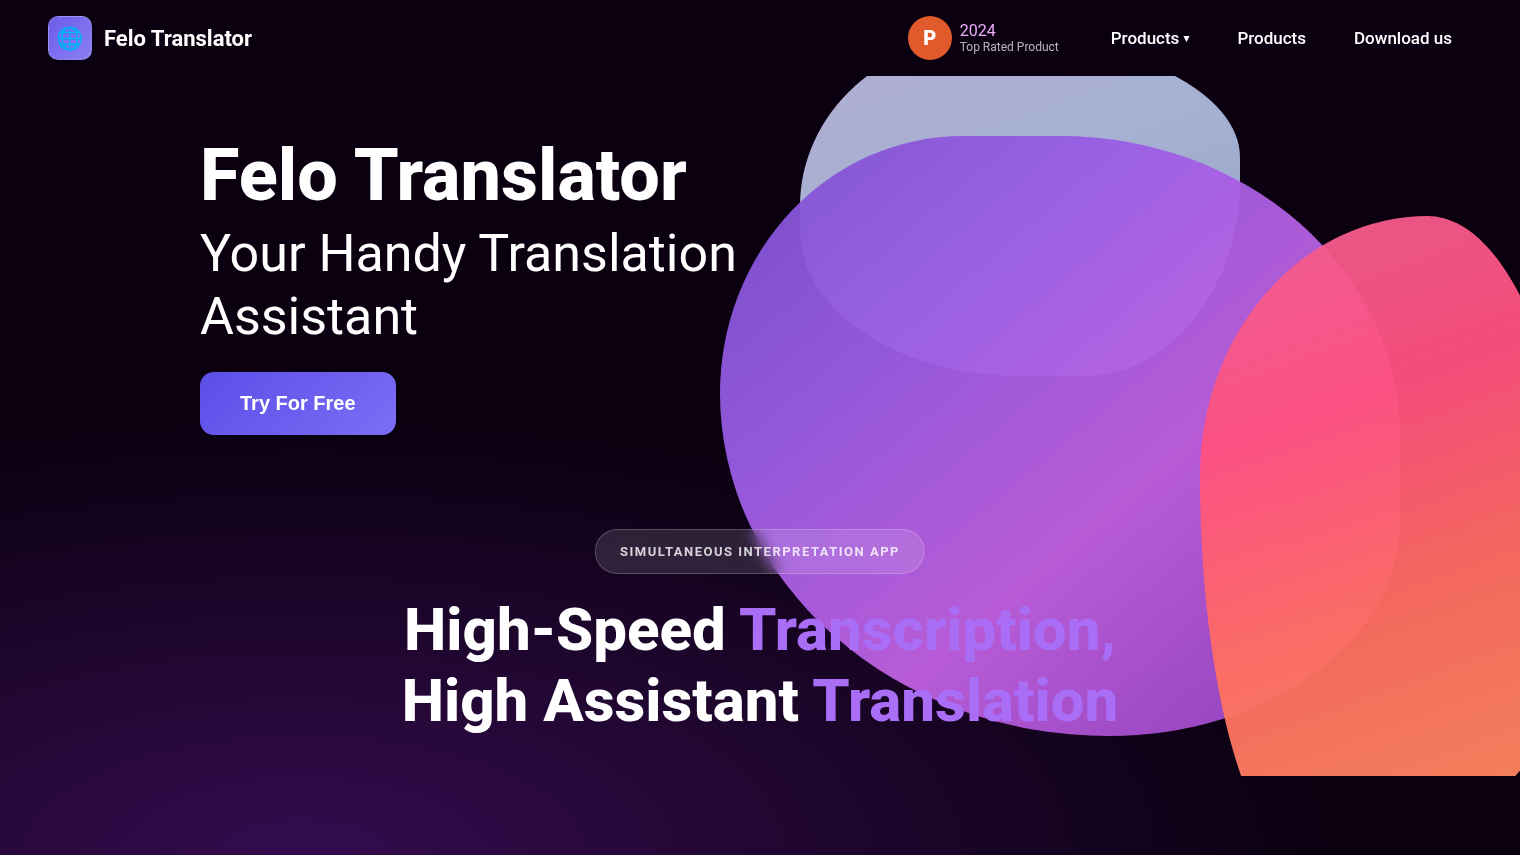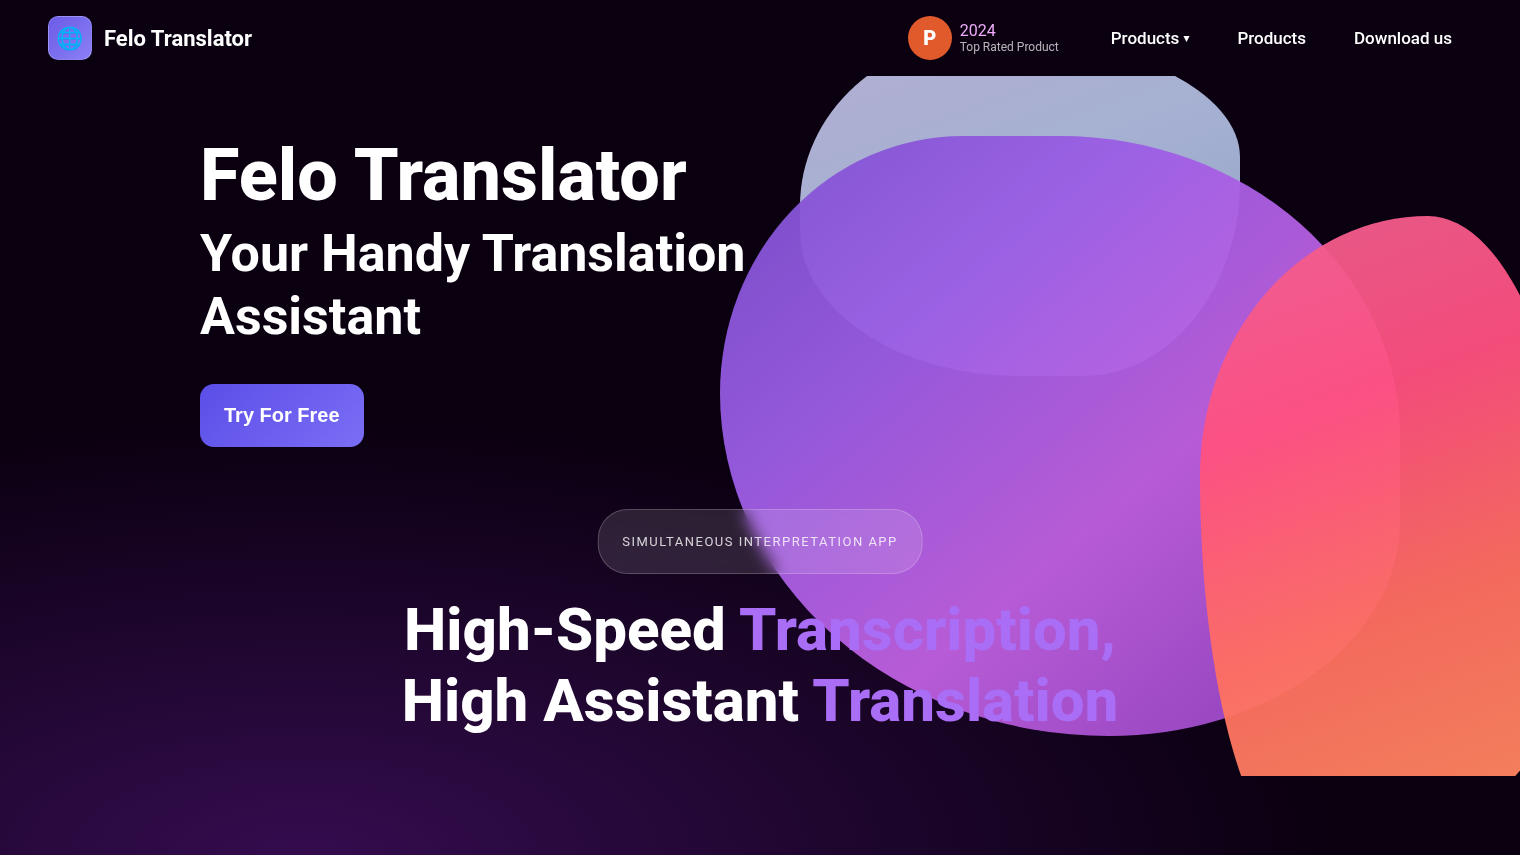--- a/index.html
+++ b/index.html
@@ -145,40 +145,40 @@
     .hero-title-main {
       font-size: 72px;
       font-weight: 800;
       color: white;
       line-height: 1.1;
       margin-bottom: 8px;
     }
 
     .hero-title-sub {
       font-size: 52px;
-      font-weight: 700;
+      font-weight: 400;
       color: white;
       line-height: 1.2;
-      margin-bottom: 36px;
+      margin-bottom: 24px;
     }
 
     .hero-description {
       font-size: 20px;
       color: rgba(255,255,255,0.85);
       margin-bottom: 48px;
       line-height: 1.5;
       max-width: 680px;
     }
 
     .try-btn {
       background: linear-gradient(135deg, #5b4ee8 0%, #7b6ef5 100%);
       color: white;
       border: none;
       border-radius: 14px;
-      padding: 20px 24px;
+      padding: 20px 40px;
       font-size: 20px;
       font-weight: 600;
       cursor: pointer;
       display: inline-block;
     }
 
     
     .blob-container {
       position: absolute;
       top: -40px;
@@ -234,23 +234,23 @@
       transform: translateX(-50%);
       z-index: 10;
       text-align: center;
     }
 
     .tag-pill {
       display: inline-block;
       background: rgba(255,255,255,0.12);
       border: 1px solid rgba(255,255,255,0.2);
       border-radius: 30px;
-      padding: 24px 24px;
+      padding: 14px 24px;
       font-size: 13px;
-      font-weight: 400;
+      font-weight: 700;
       letter-spacing: 1.5px;
       color: rgba(255,255,255,0.8);
       margin-bottom: 20px;
       backdrop-filter: blur(8px);
     }
 
     .section-heading {
       font-size: 60px;
       font-weight: 800;
       color: white;

